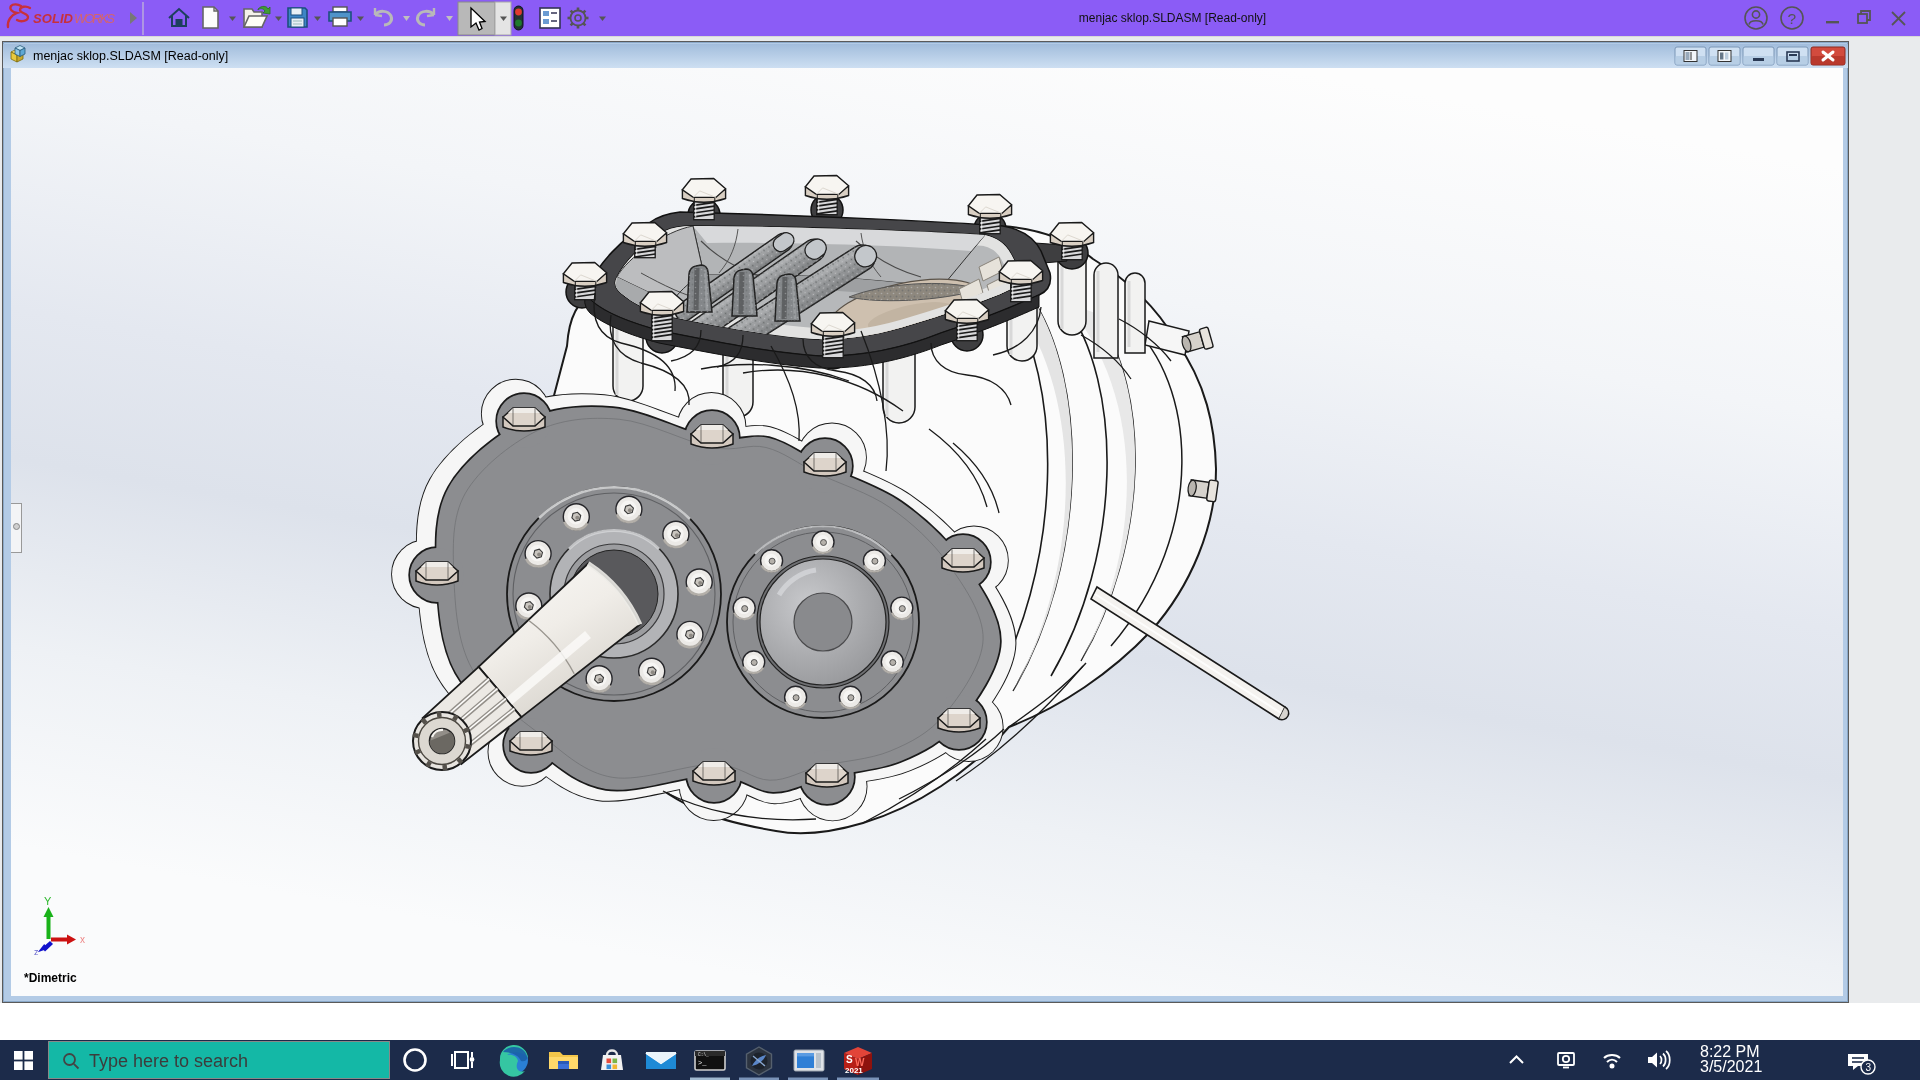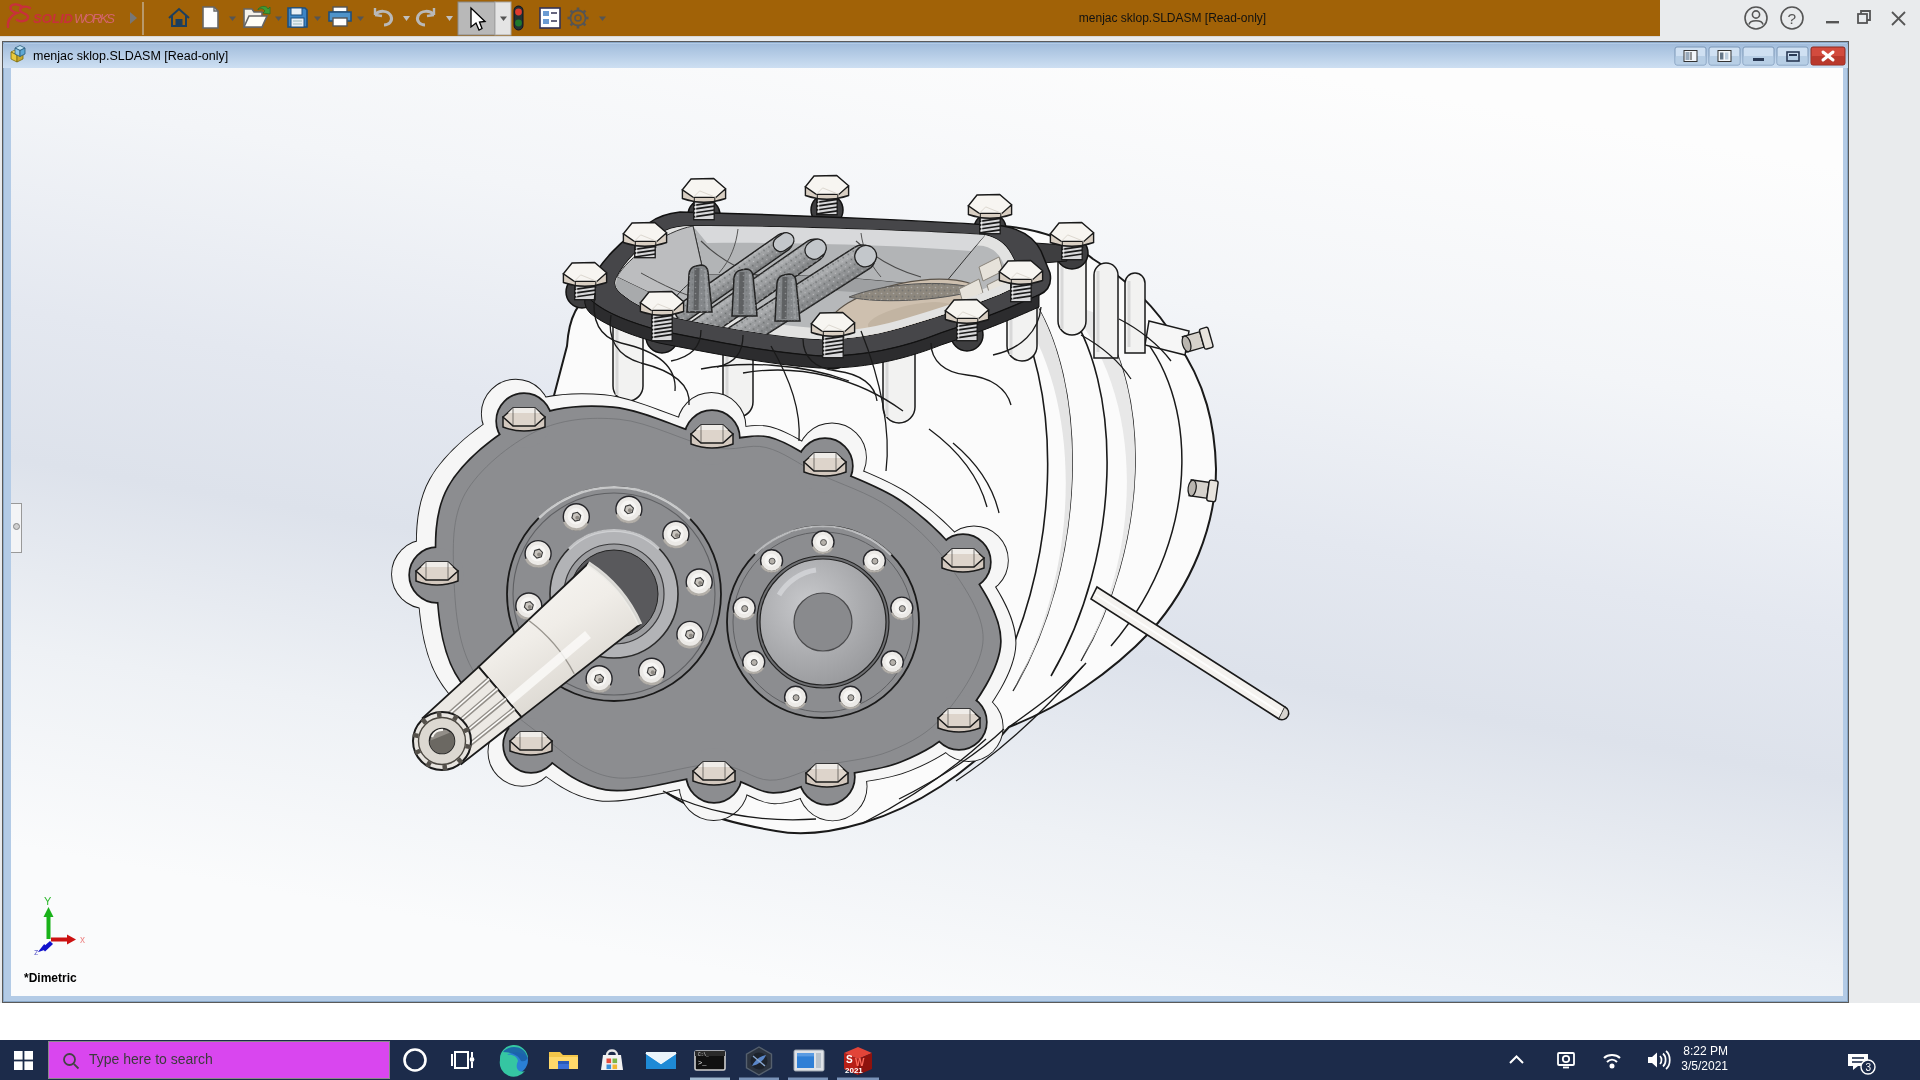--- a/index.html
+++ b/index.html
@@ -1,28 +1,28 @@
 <!DOCTYPE html>
 <html><head>
 <meta charset="utf-8">
 <style>
   * { margin:0; padding:0; box-sizing:border-box; }
   html,body { width:1920px; height:1080px; overflow:hidden; font-family:"Liberation Sans", sans-serif; background:#e9ebed; }
-  #toolbar { position:absolute; left:0; top:0; width:1660px; height:37px; background:#a16207; border-bottom:1px solid #d8d8d8; }
+  #toolbar { position:absolute; left:0; top:0; width:1920px; height:37px; background:#8b5cf6; border-bottom:1px solid #d8d8d8; }
   #apptitle { position:absolute; left:615px; top:11px; width:1115px; text-align:center; font-size:12px; color:#111; }
   #docwin { position:absolute; left:2px; top:41px; width:1847px; height:962px; background:#b3cbe6; border:1px solid #5a5a5a; box-shadow: 0 0 0 1px #8aa8c8 inset; }
   #dtitle { position:absolute; left:0; top:2px; height:24px; width:100%; font-size:12.5px; color:#000; background:linear-gradient(180deg,#a2bddc,#cddff2); }
   #viewport { position:absolute; left:8px; top:26px; width:1832px; height:928px; background:linear-gradient(190deg,#fdfdfd 8%, #f3f5f8 28%, #e4e8f0 45%, #dde2eb 57%, #eef1f5 72%, #fafbfc 88%); overflow:hidden; }
   #modelsvg { position:absolute; left:-10px; top:-67px; width:1920px; height:1080px; }
   #dimetric { position:absolute; left:13px; top:903px; font-size:12px; font-weight:bold; color:#000; }
   #taskbar { position:absolute; left:0; top:1040px; width:1920px; height:40px; background:#1c2b4a; }
-  #search { position:absolute; left:48px; top:1041px; width:342px; height:38px; background:#d946ef; border:1px solid #888; color:#444; font-size:14px; }
+  #search { position:absolute; left:48px; top:1041px; width:342px; height:38px; background:#14b8a6; border:1px solid #888; color:#444; font-size:18px; }
   #search svg.mag { position:absolute; left:12px; top:9px; }
   #search span.txt { position:absolute; left:40px; top:9px; color:#3c3c3c; }
-  #clock { position:absolute; left:1656px; top:1044px; width:72px; color:#fff; font-size:12px; text-align:right; line-height:15px; }
+  #clock { position:absolute; left:1700px; top:1044px; width:72px; color:#fff; font-size:16px; line-height:15px; }
 </style>
 </head>
 <body>
   <div id="toolbar">
     <svg width="1920" height="37" viewBox="0 0 1920 37">
 
       <g fill="none" stroke="#c8303b" stroke-width="2.3" stroke-linecap="round">
         <path d="M8 27 C7 21 11 15 17 13 C12 12 9 9 11 6 C13 3.5 18 4 21 6"></path>
         <path d="M30 8 C26 5.5 20 6.5 20 10 C20 13.5 28 13 28 17 C28 21 21 22.5 17 20"></path>
       </g>

